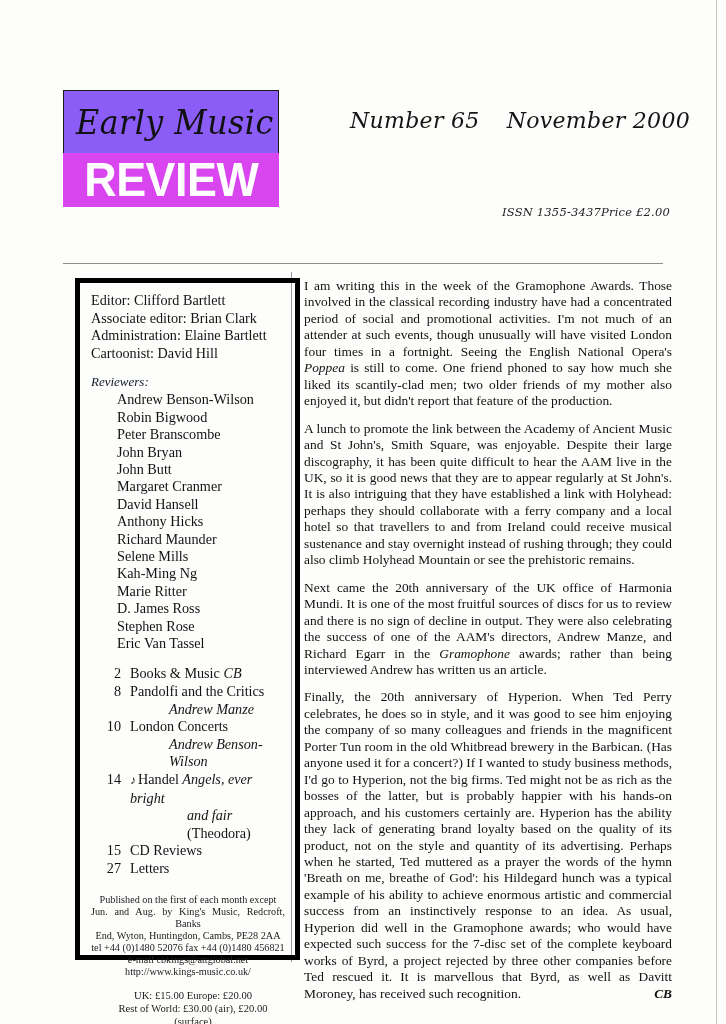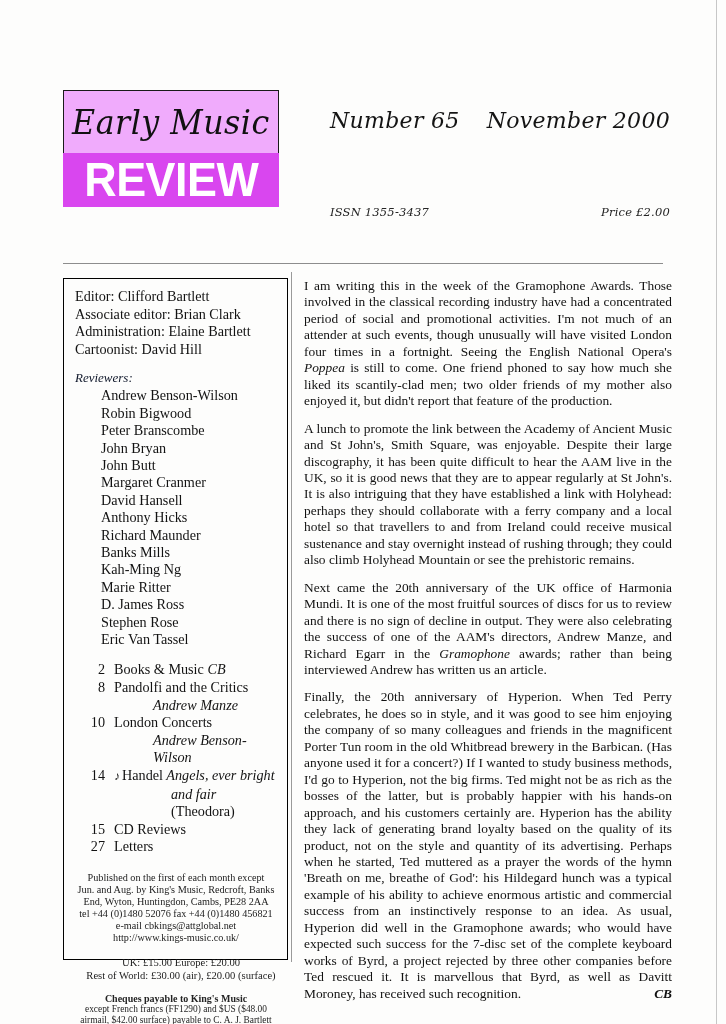--- a/index.html
+++ b/index.html
@@ -36,25 +36,25 @@
   
   .masthead {
     position: absolute;
     left: 63px;
     top: 90px;
     width: 216px;
   }
   .logo-top {
     border: 1.4px solid #1a1a1a;
     border-bottom: none;
-    background: #f0abfc;
+    background: #8b5cf6;
     height: 62px;
     display: flex;
     align-items: center;
-    justify-content: center;
+    justify-content: flex-end;
     overflow: hidden;
   }
   .logo-top span {
     font-family: "DejaVu Serif", serif;
     font-style: italic;
     font-size: 33px;
     letter-spacing: .5px;
     color: #111;
     white-space: nowrap;
     transform: scaleX(.96);
@@ -73,61 +73,61 @@
     font-size: 44px;
     color: #ffffff;
     letter-spacing: -0.5px;
     transform: scaleX(1.02) scaleY(1.08);
     white-space: nowrap;
   }
 
   .issue-line {
     position: absolute;
     top: 108px;
-    left: 330px;
+    left: 350px;
     width: 340px;
     display: flex;
     justify-content: space-between;
     font-family: "DejaVu Serif", serif;
     font-style: italic;
     font-size: 22px;
     color: #141414;
     letter-spacing: .3px;
   }
   .issn-line {
     position: absolute;
     top: 205px;
     left: 330px;
     width: 340px;
     display: flex;
-    justify-content: space-between;
+    justify-content: flex-end;
     font-family: "DejaVu Serif", serif;
     font-style: italic;
     font-size: 11.5px;
     color: #242424;
     letter-spacing: .2px;
   }
 
   
   .top-rule {
     position: absolute;
     left: 63px;
     top: 263px;
     width: 600px;
     height: 1px;
     background: #8d8d8d;
   }
 
   
   .left-col {
     position: absolute;
-    left: 63px;
+    left: 75px;
     top: 278px;
     width: 225px;
-    border: 1px solid #000000;
+    border: 5px solid #000000;
     box-sizing: border-box;
     padding: 9px 10px 10px 11px;
     height: 682px;
   }
 
   .staff {
     font-size: 14.2px;
     line-height: 17.6px;
     color: #121212;
   }
@@ -283,21 +283,21 @@
     <div class="reviewers">
         <div>Andrew Benson-Wilson</div>
         <div>Robin Bigwood</div>
         <div>Peter Branscombe</div>
         <div>John Bryan</div>
         <div>John Butt</div>
         <div>Margaret Cranmer</div>
         <div>David Hansell</div>
         <div>Anthony Hicks</div>
         <div>Richard Maunder</div>
-        <div>Banks Mills</div>
+        <div>Selene Mills</div>
         <div>Kah-Ming Ng</div>
         <div>Marie Ritter</div>
         <div>D. James Ross</div>
         <div>Stephen Rose</div>
         <div>Eric Van Tassel</div>
       </div>
 
     <div class="contents">
         <div class="c-row">
           <span class="c-page">2</span>

